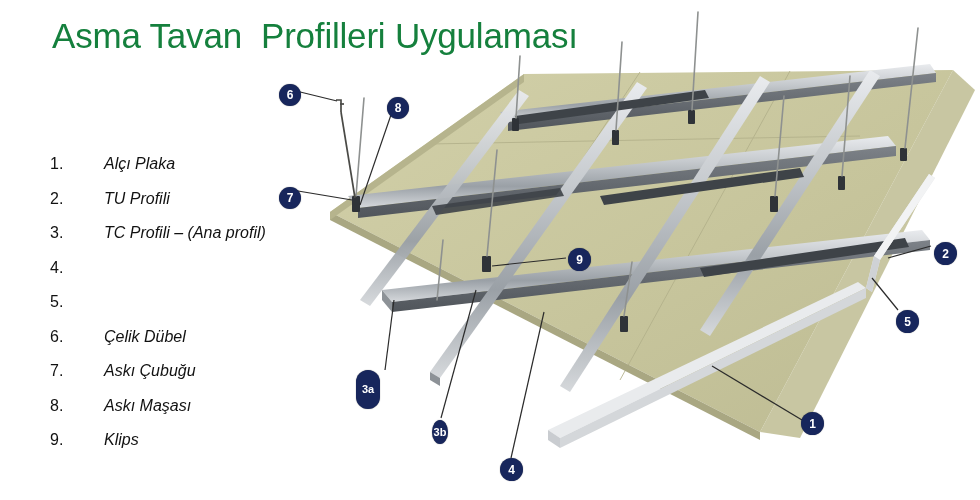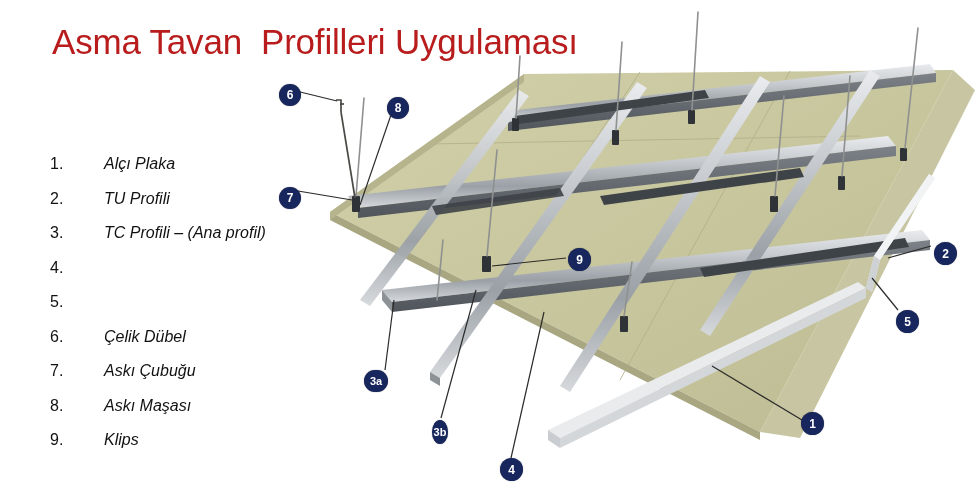--- a/index.html
+++ b/index.html
@@ -7,22 +7,22 @@
     width:980px;height:500px;
     background:#ffffff;
     font-family:"Liberation Sans","DejaVu Sans",sans-serif;
     overflow:hidden;
     position:relative;
   }
   #stage{position:absolute;left:0;top:0;width:980px;height:500px;}
 
   
   #title{
-    position:absolute;left:52px;top:22px;
-    font-size:35px;font-weight:400;color:#b91c1c;
+    position:absolute;left:52px;top:16px;
+    font-size:35px;font-weight:400;color:#15803d;
     letter-spacing:-0.2px;white-space:pre;
   }
 
   
   #legend{position:absolute;left:50px;top:155px;width:280px;}
   .leg-row{
     display:flex;align-items:baseline;
     height:34.5px;
   }
   .leg-num{
@@ -224,21 +224,21 @@
       <span class="leg-label">Askı Maşası</span>
     </div>
     <div class="leg-row">
       <span class="leg-num">9.</span>
       <span class="leg-label">Klips</span>
     </div>
   </div>
 
   <div class="callout" id="c1" style="left: 801px; top: 412px; width: 23px; height: 23px; background: rgb(23, 38, 92);">1</div>
   <div class="callout" id="c2" style="left: 934px; top: 242px; width: 23px; height: 23px; background: rgb(23, 38, 92);">2</div>
-  <div class="callout sm" id="c3a" style="left: 364px; top: 370px; width: 24px; height: 22px; background: rgb(23, 38, 92); border-radius: 12px;">3a</div>
+  <div class="callout sm" id="c3a" style="left: 356px; top: 370px; width: 24px; height: 39px; background: rgb(23, 38, 92); border-radius: 12px;">3a</div>
   <div class="callout sm" id="c3b" style="left: 432px; top: 420px; width: 16px; height: 24px; background: rgb(23, 38, 92);">3b</div>
   <div class="callout" id="c4" style="left: 500px; top: 458px; width: 23px; height: 23px; background: rgb(23, 38, 92);">4</div>
   <div class="callout" id="c5" style="left: 896px; top: 310px; width: 23px; height: 23px; background: rgb(23, 38, 92);">5</div>
   <div class="callout" id="c6" style="left: 279px; top: 84px; width: 22px; height: 22px; background: rgb(23, 38, 92);">6</div>
   <div class="callout" id="c7" style="left: 279px; top: 187px; width: 22px; height: 22px; background: rgb(23, 38, 92);">7</div>
   <div class="callout" id="c8" style="left: 387px; top: 97px; width: 22px; height: 22px; background: rgb(23, 38, 92);">8</div>
   <div class="callout" id="c9" style="left: 568px; top: 248px; width: 23px; height: 23px; background: rgb(23, 38, 92);">9</div>
 
 </div>
 

